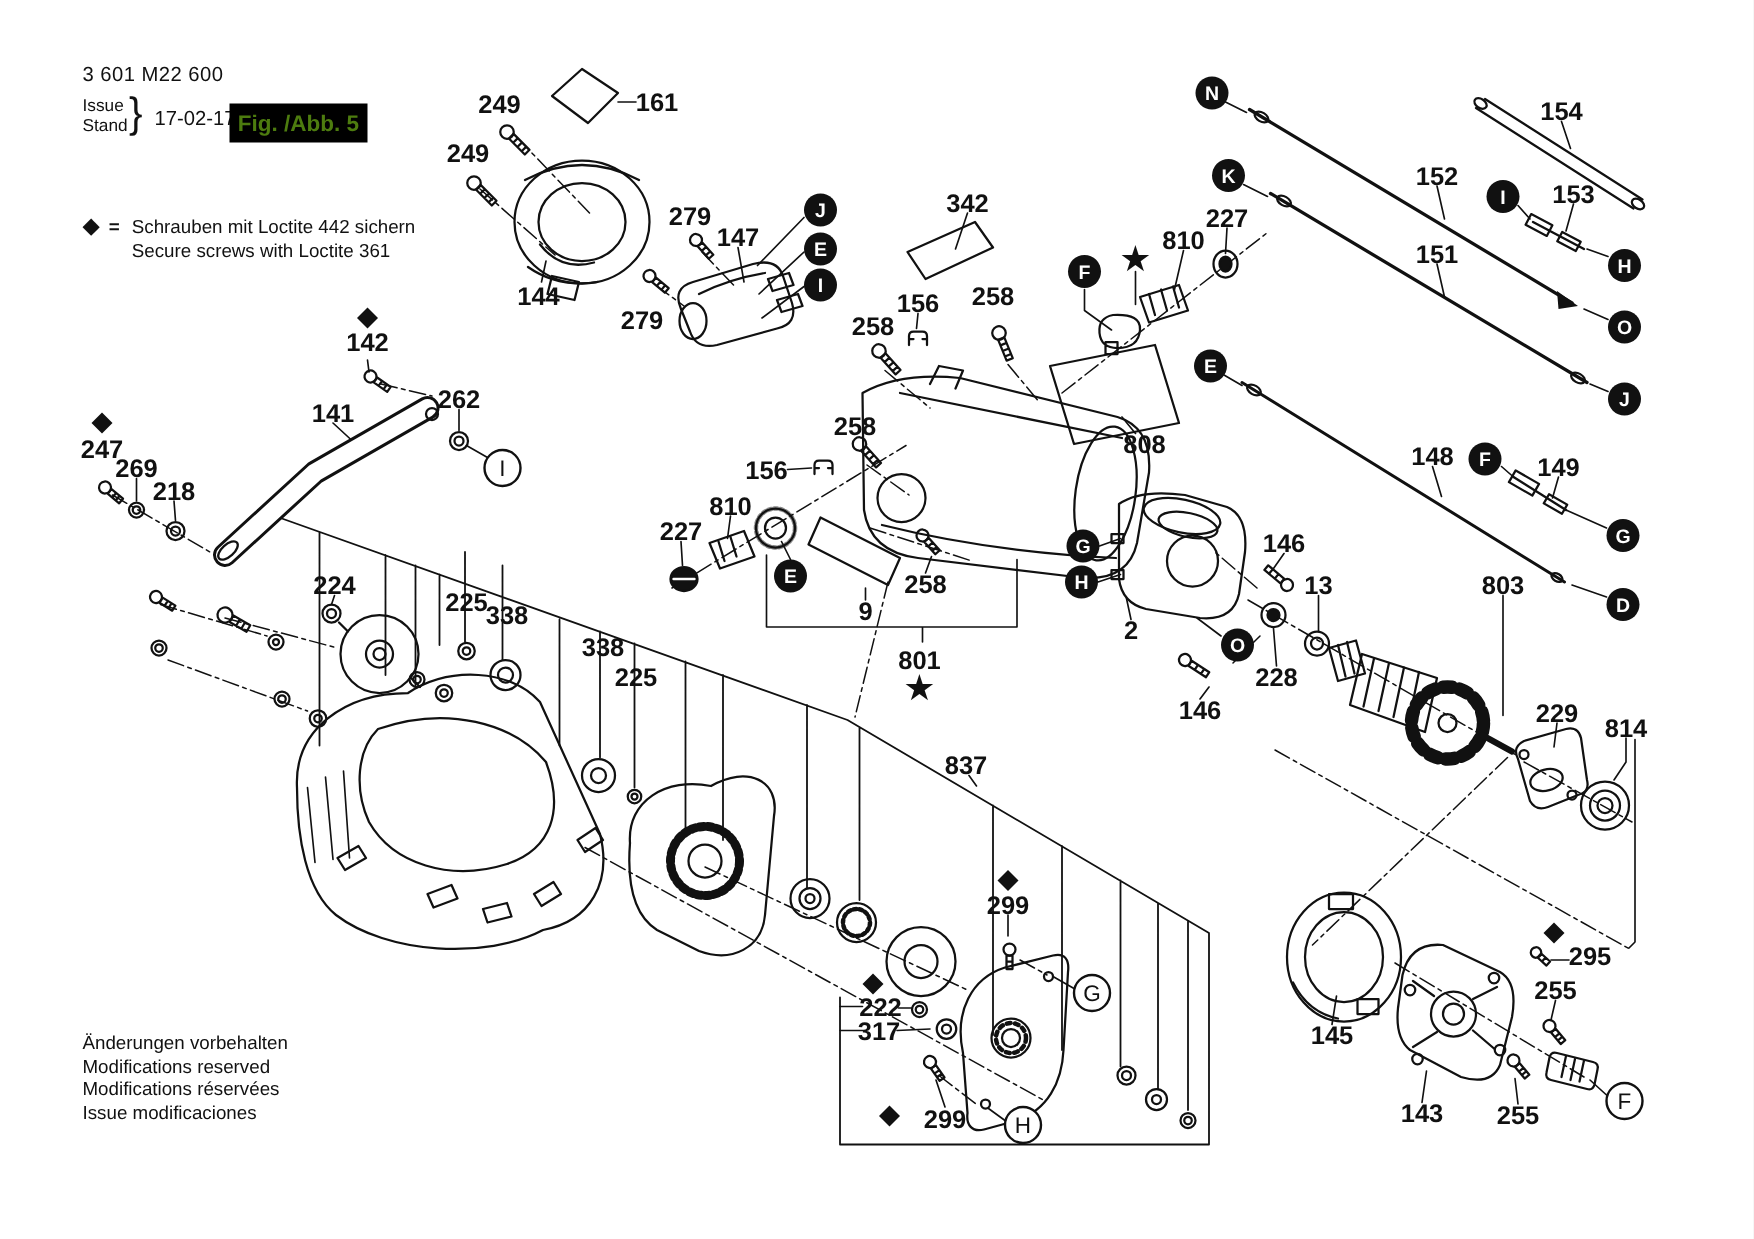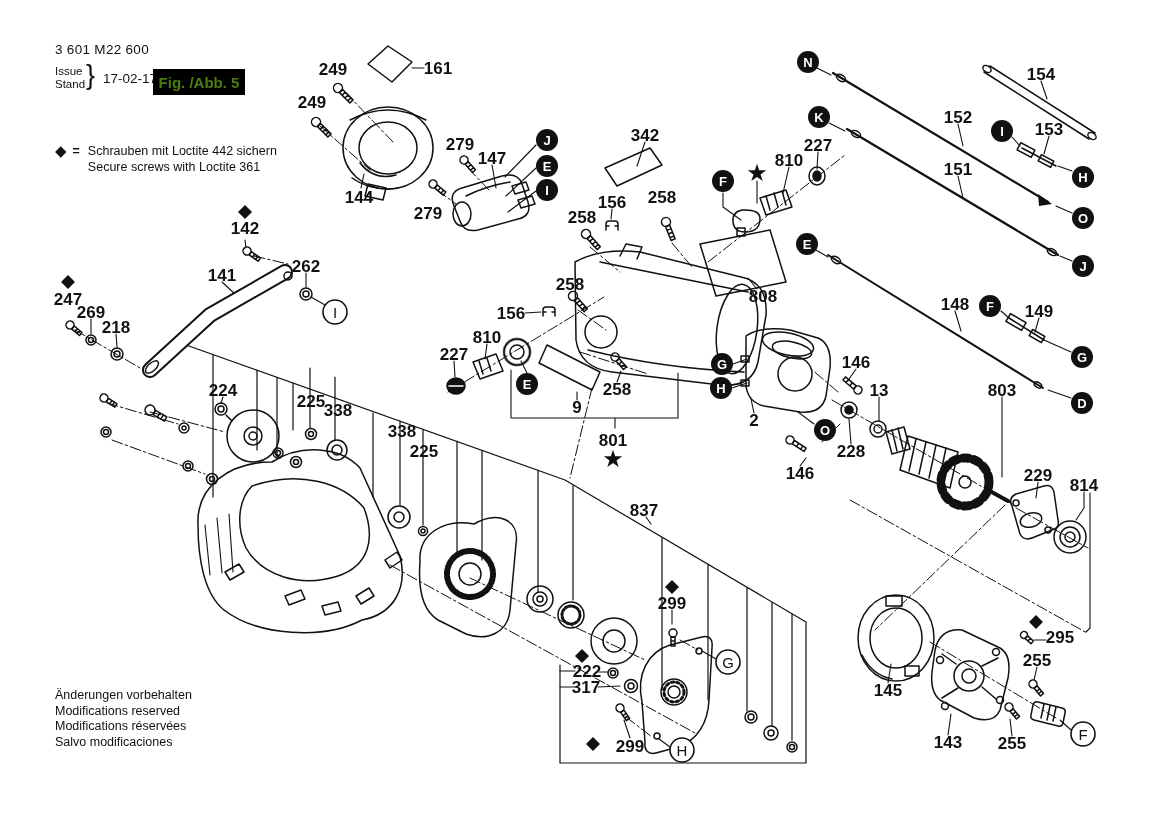--- a/index.html
+++ b/index.html
@@ -42,21 +42,21 @@
     <span>
       <div>Schrauben mit Loctite 442 sichern</div>
       <div>Secure screws with Loctite 361</div>
     </span>
   </div>
 
   <div class="abs footer">
     <div>Änderungen vorbehalten</div>
     <div>Modifications reserved</div>
     <div>Modifications réservées</div>
-    <div>Salvo modificaciones</div>
+    <div>Issue modificaciones</div>
   </div>
 
   <svg id="diagram-svg" class="abs" style="left:0;top:0" width="1169" height="826" viewBox="0 0 1169 826">
     <g stroke="#111" fill="none" stroke-width="1.5" stroke-linecap="round" stroke-linejoin="round">
 
       <path stroke-width="1.1" d="
         M424,68 L412,68  M361,188 L364,174  M492,165 L496,188
         M536,145 L505,177 M536,168 L506,196 M536,191 L508,212
         M645,142 L637,166 M612,209 L611,219 M789,167 L783,193 M818,152 L817,169
         M757,289 L748,278 M1041,81 L1047,99 M958,124 L963,146 M958,176 L963,198

